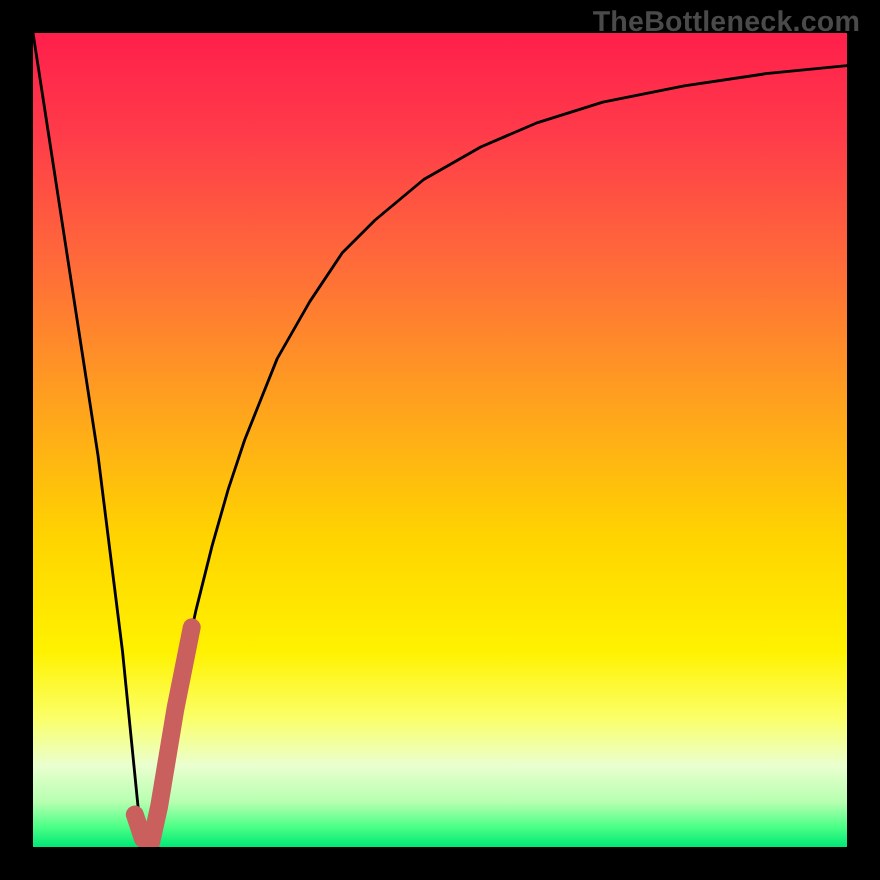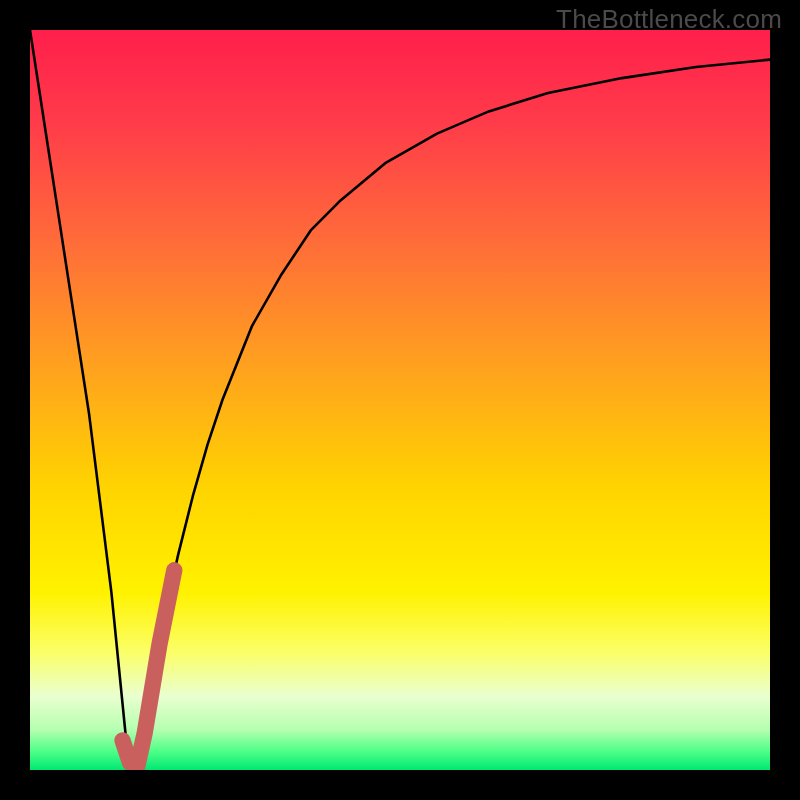--- a/index.html
+++ b/index.html
@@ -33,21 +33,21 @@
     top: 0;
     width: 100%;
     height: 100%;
   }
   .watermark {
     position: absolute;
     top: 4px;
     right: 18px;
     color: #4a4a4a;
     font-size: 26px;
-    font-weight: 400;
+    font-weight: 700;
     letter-spacing: 0.2px;
     user-select: none;
   }
   svg.curves {
     position: absolute;
     left: 0;
     top: 0;
     width: 100%;
     height: 100%;
     overflow: visible;

